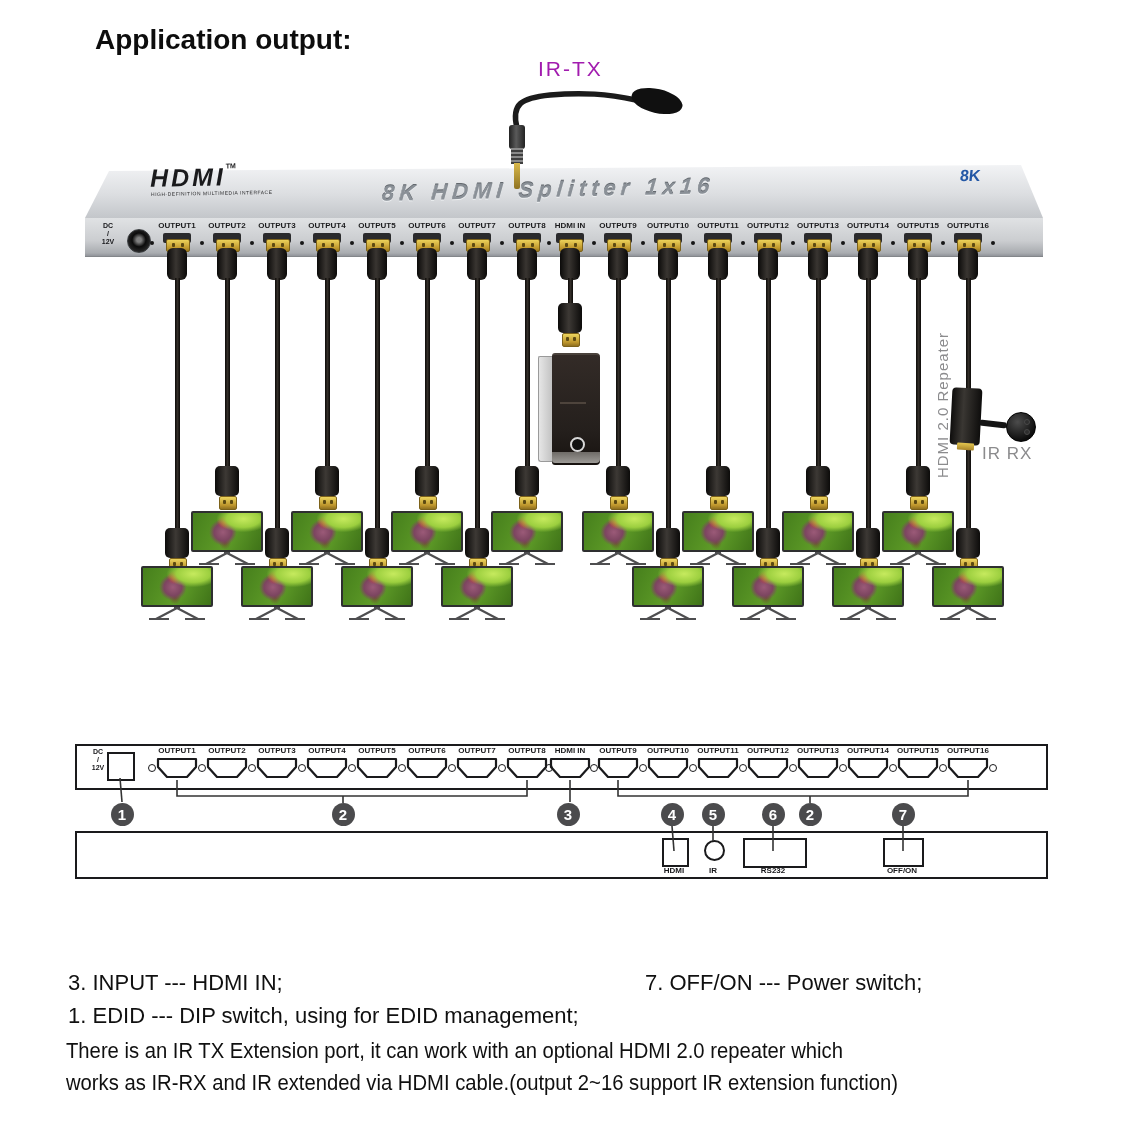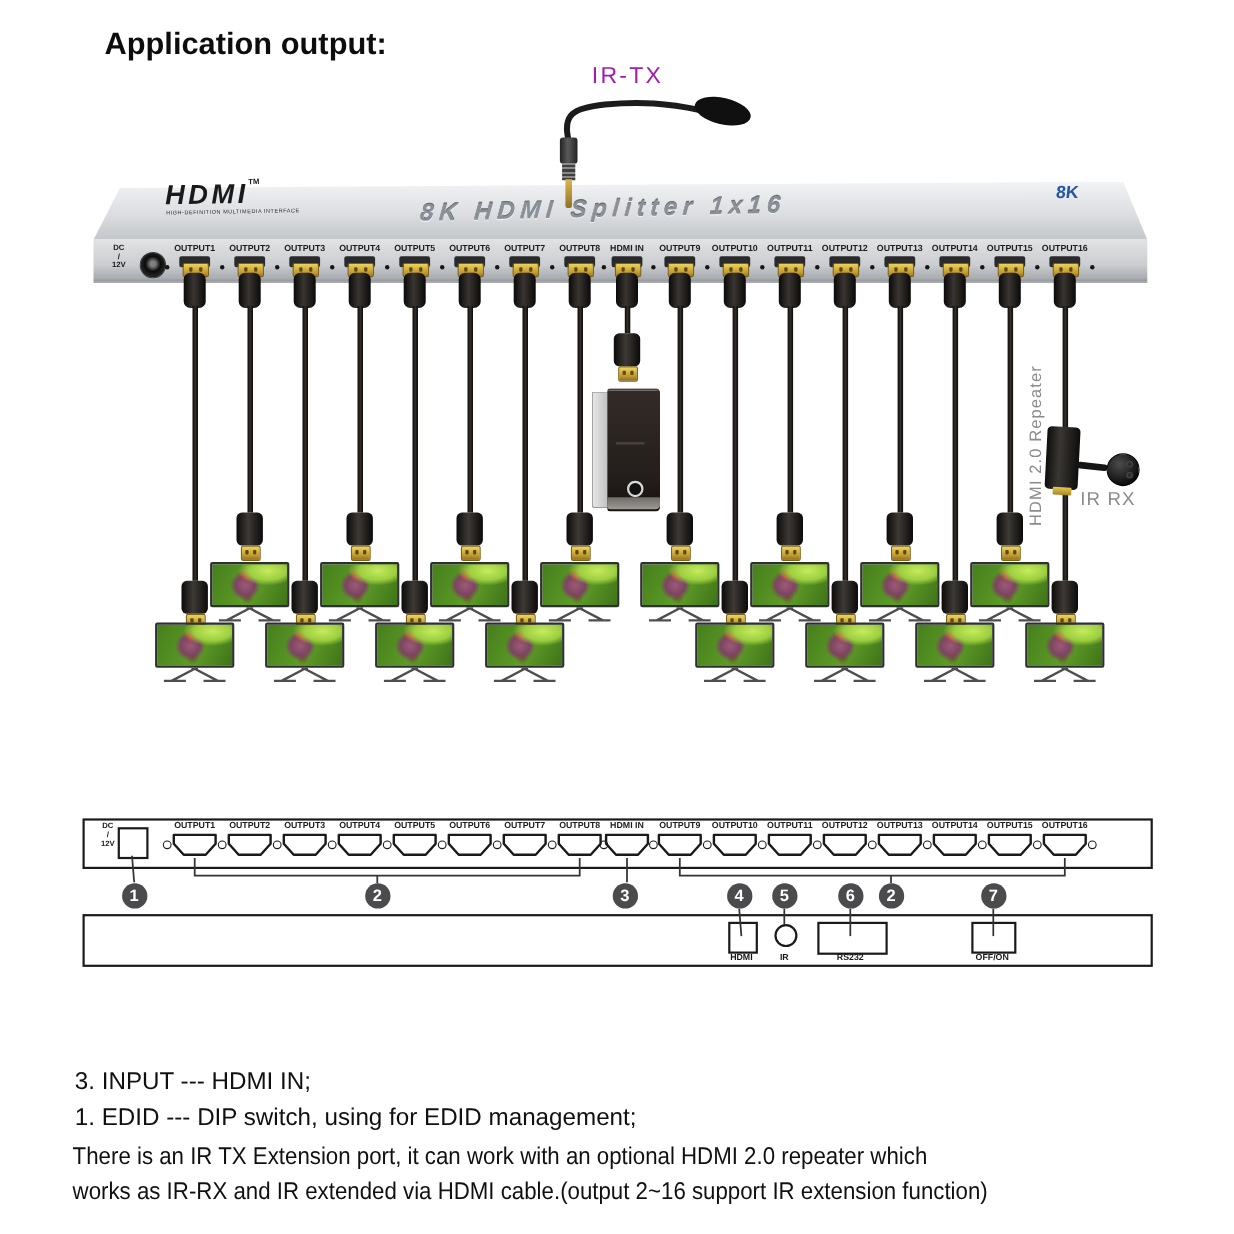--- a/index.html
+++ b/index.html
@@ -597,16 +597,17 @@
       <div class="abs callout" style="left: 110.5px; top: 803px;">1</div>
       <div class="abs callout" style="left: 331.5px; top: 803px;">2</div>
       <div class="abs callout" style="left: 556.5px; top: 803px;">3</div>
       <div class="abs callout" style="left: 660.5px; top: 803px;">4</div>
       <div class="abs callout" style="left: 701.5px; top: 803px;">5</div>
       <div class="abs callout" style="left: 761.5px; top: 803px;">6</div>
       <div class="abs callout" style="left: 798.5px; top: 803px;">2</div>
       <div class="abs callout" style="left: 891.5px; top: 803px;">7</div>
       <div class="abs desc-line" style="left: 68px; top: 970px;">3. INPUT --- HDMI IN;</div>
       <div class="abs desc-line" style="left: 68px; top: 1003px;">1. EDID --- DIP switch, using for EDID management;</div>
+      <div class="abs desc-line" style="left: 645px; top: 970px;">7. OFF/ON --- Power switch;</div>
       <div class="abs note-line" style="left: 66px; top: 1038px;">There is an IR TX Extension port, it can work with an optional HDMI 2.0 repeater which</div>
       <div class="abs note-line" style="left: 66px; top: 1070px;">works as IR-RX and IR extended via HDMI cable.(output 2~16 support IR extension function)</div>
     </div>
   </div>
 
 </body></html>

